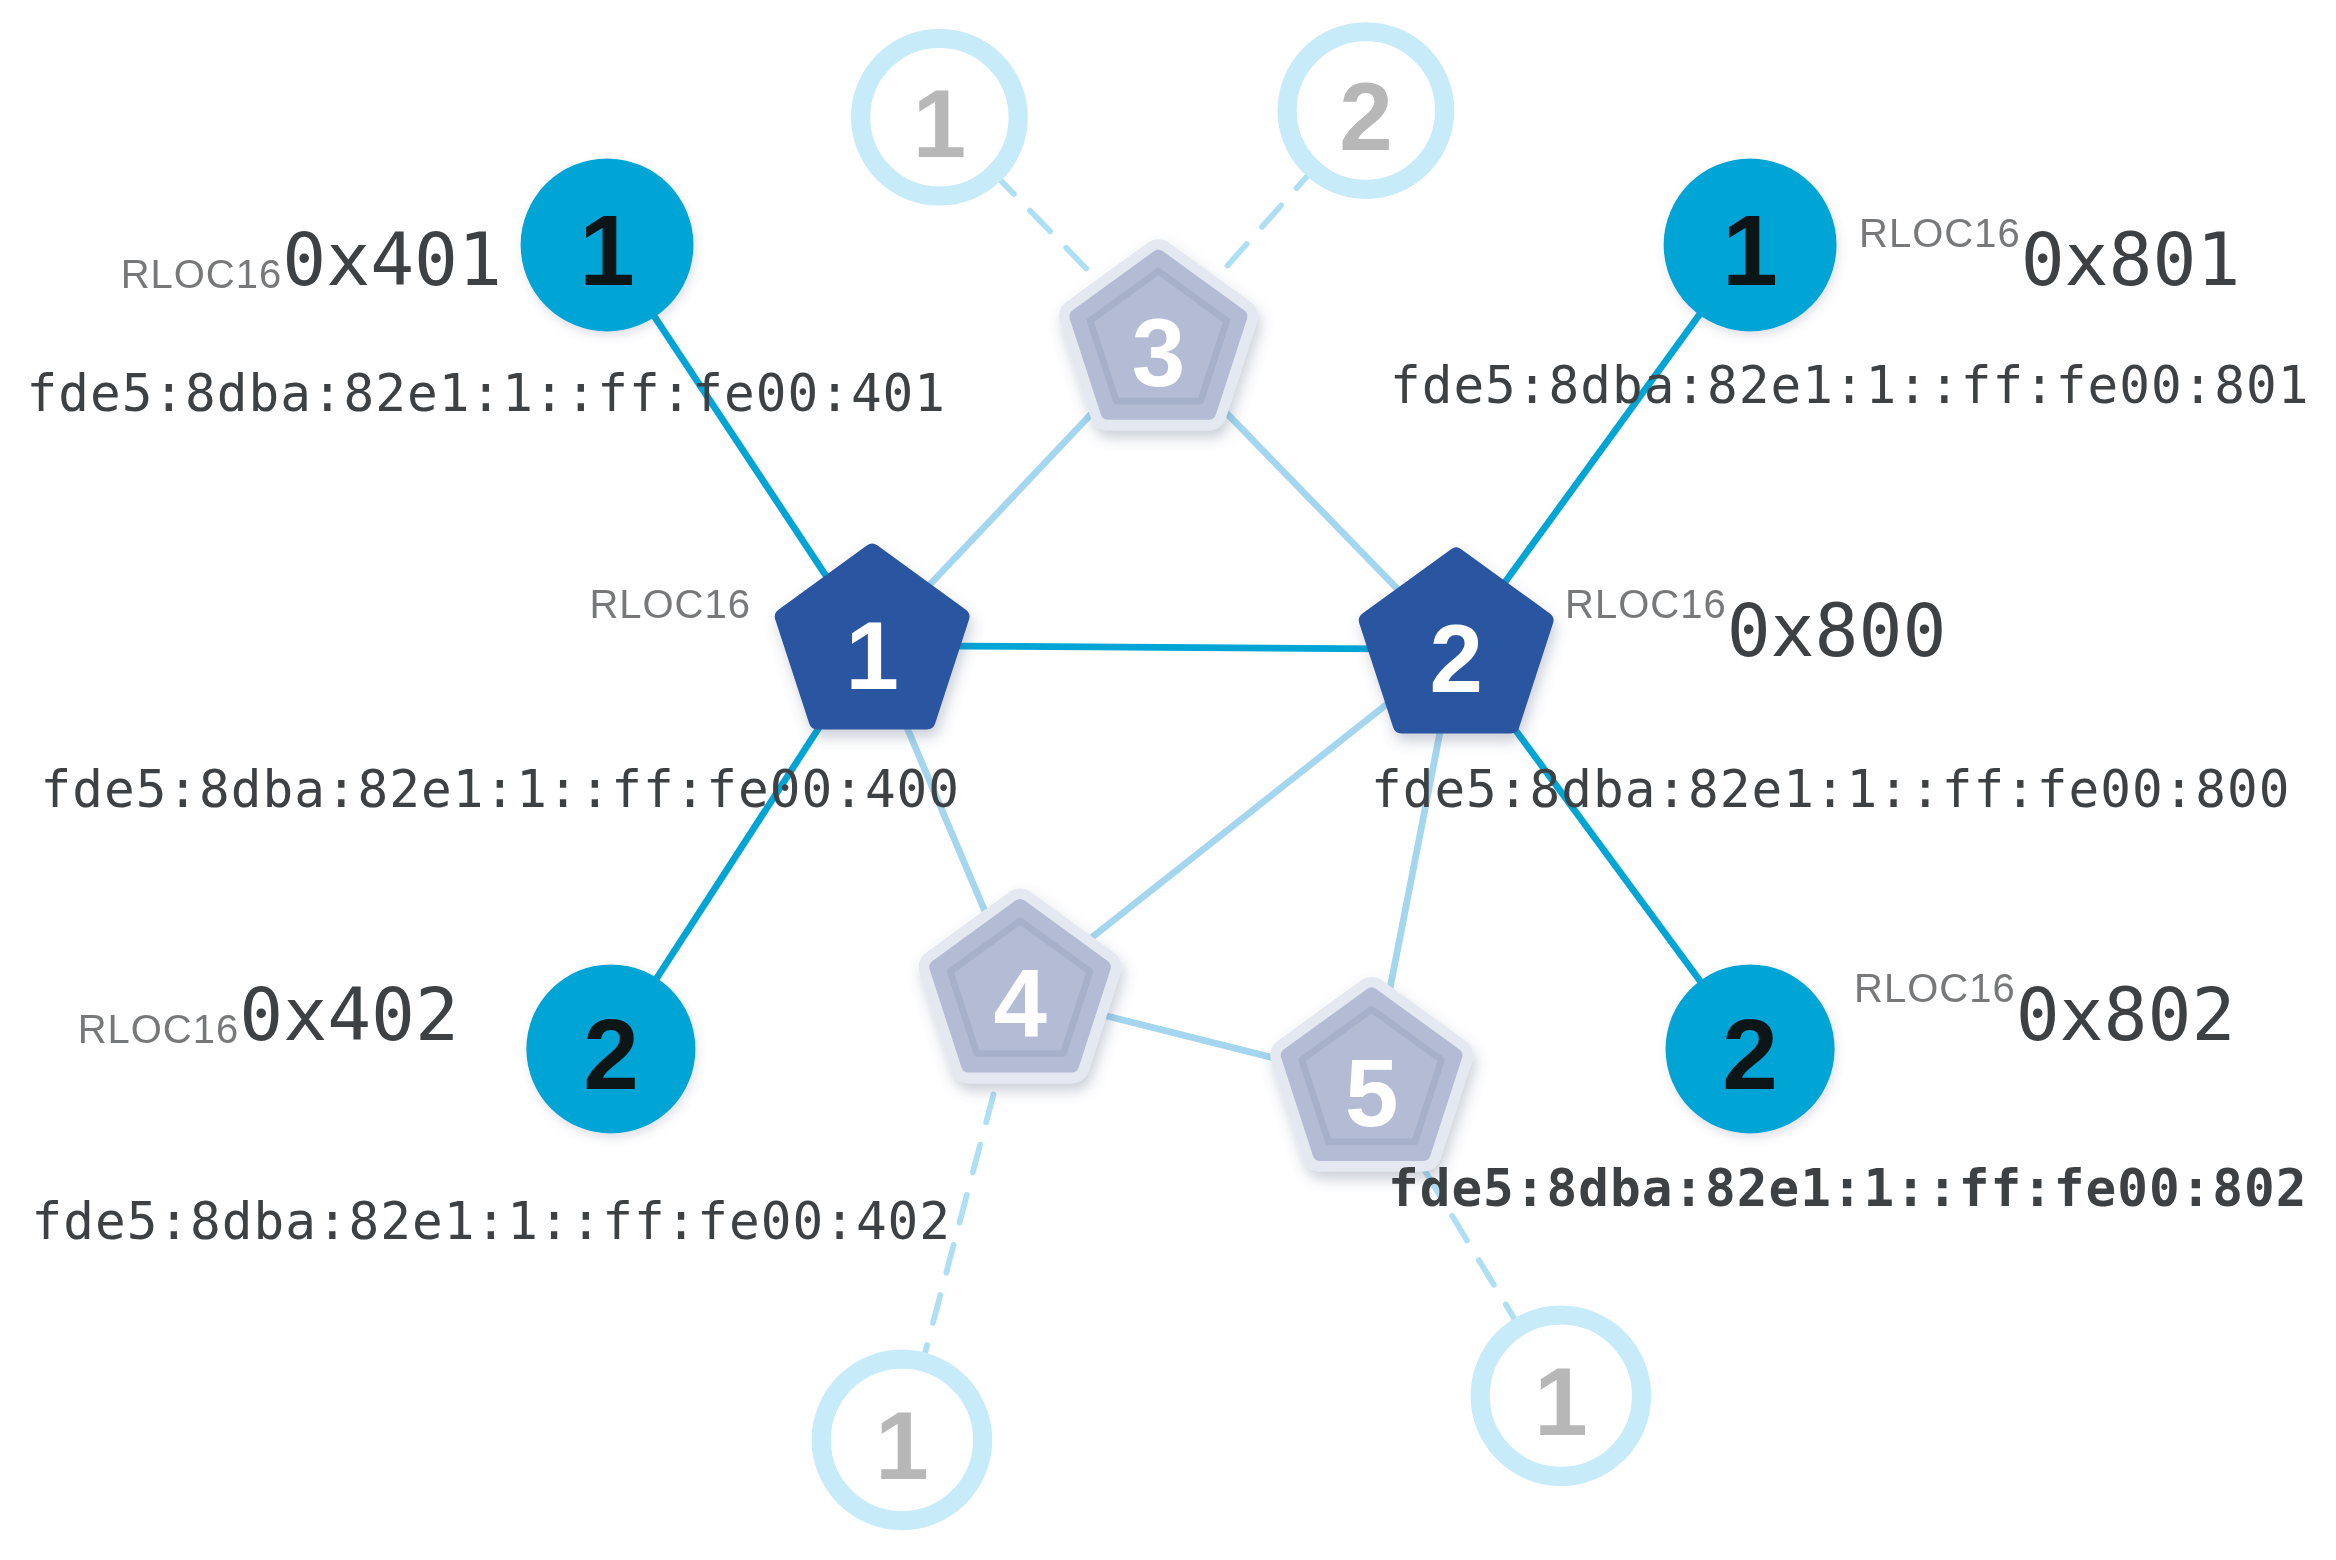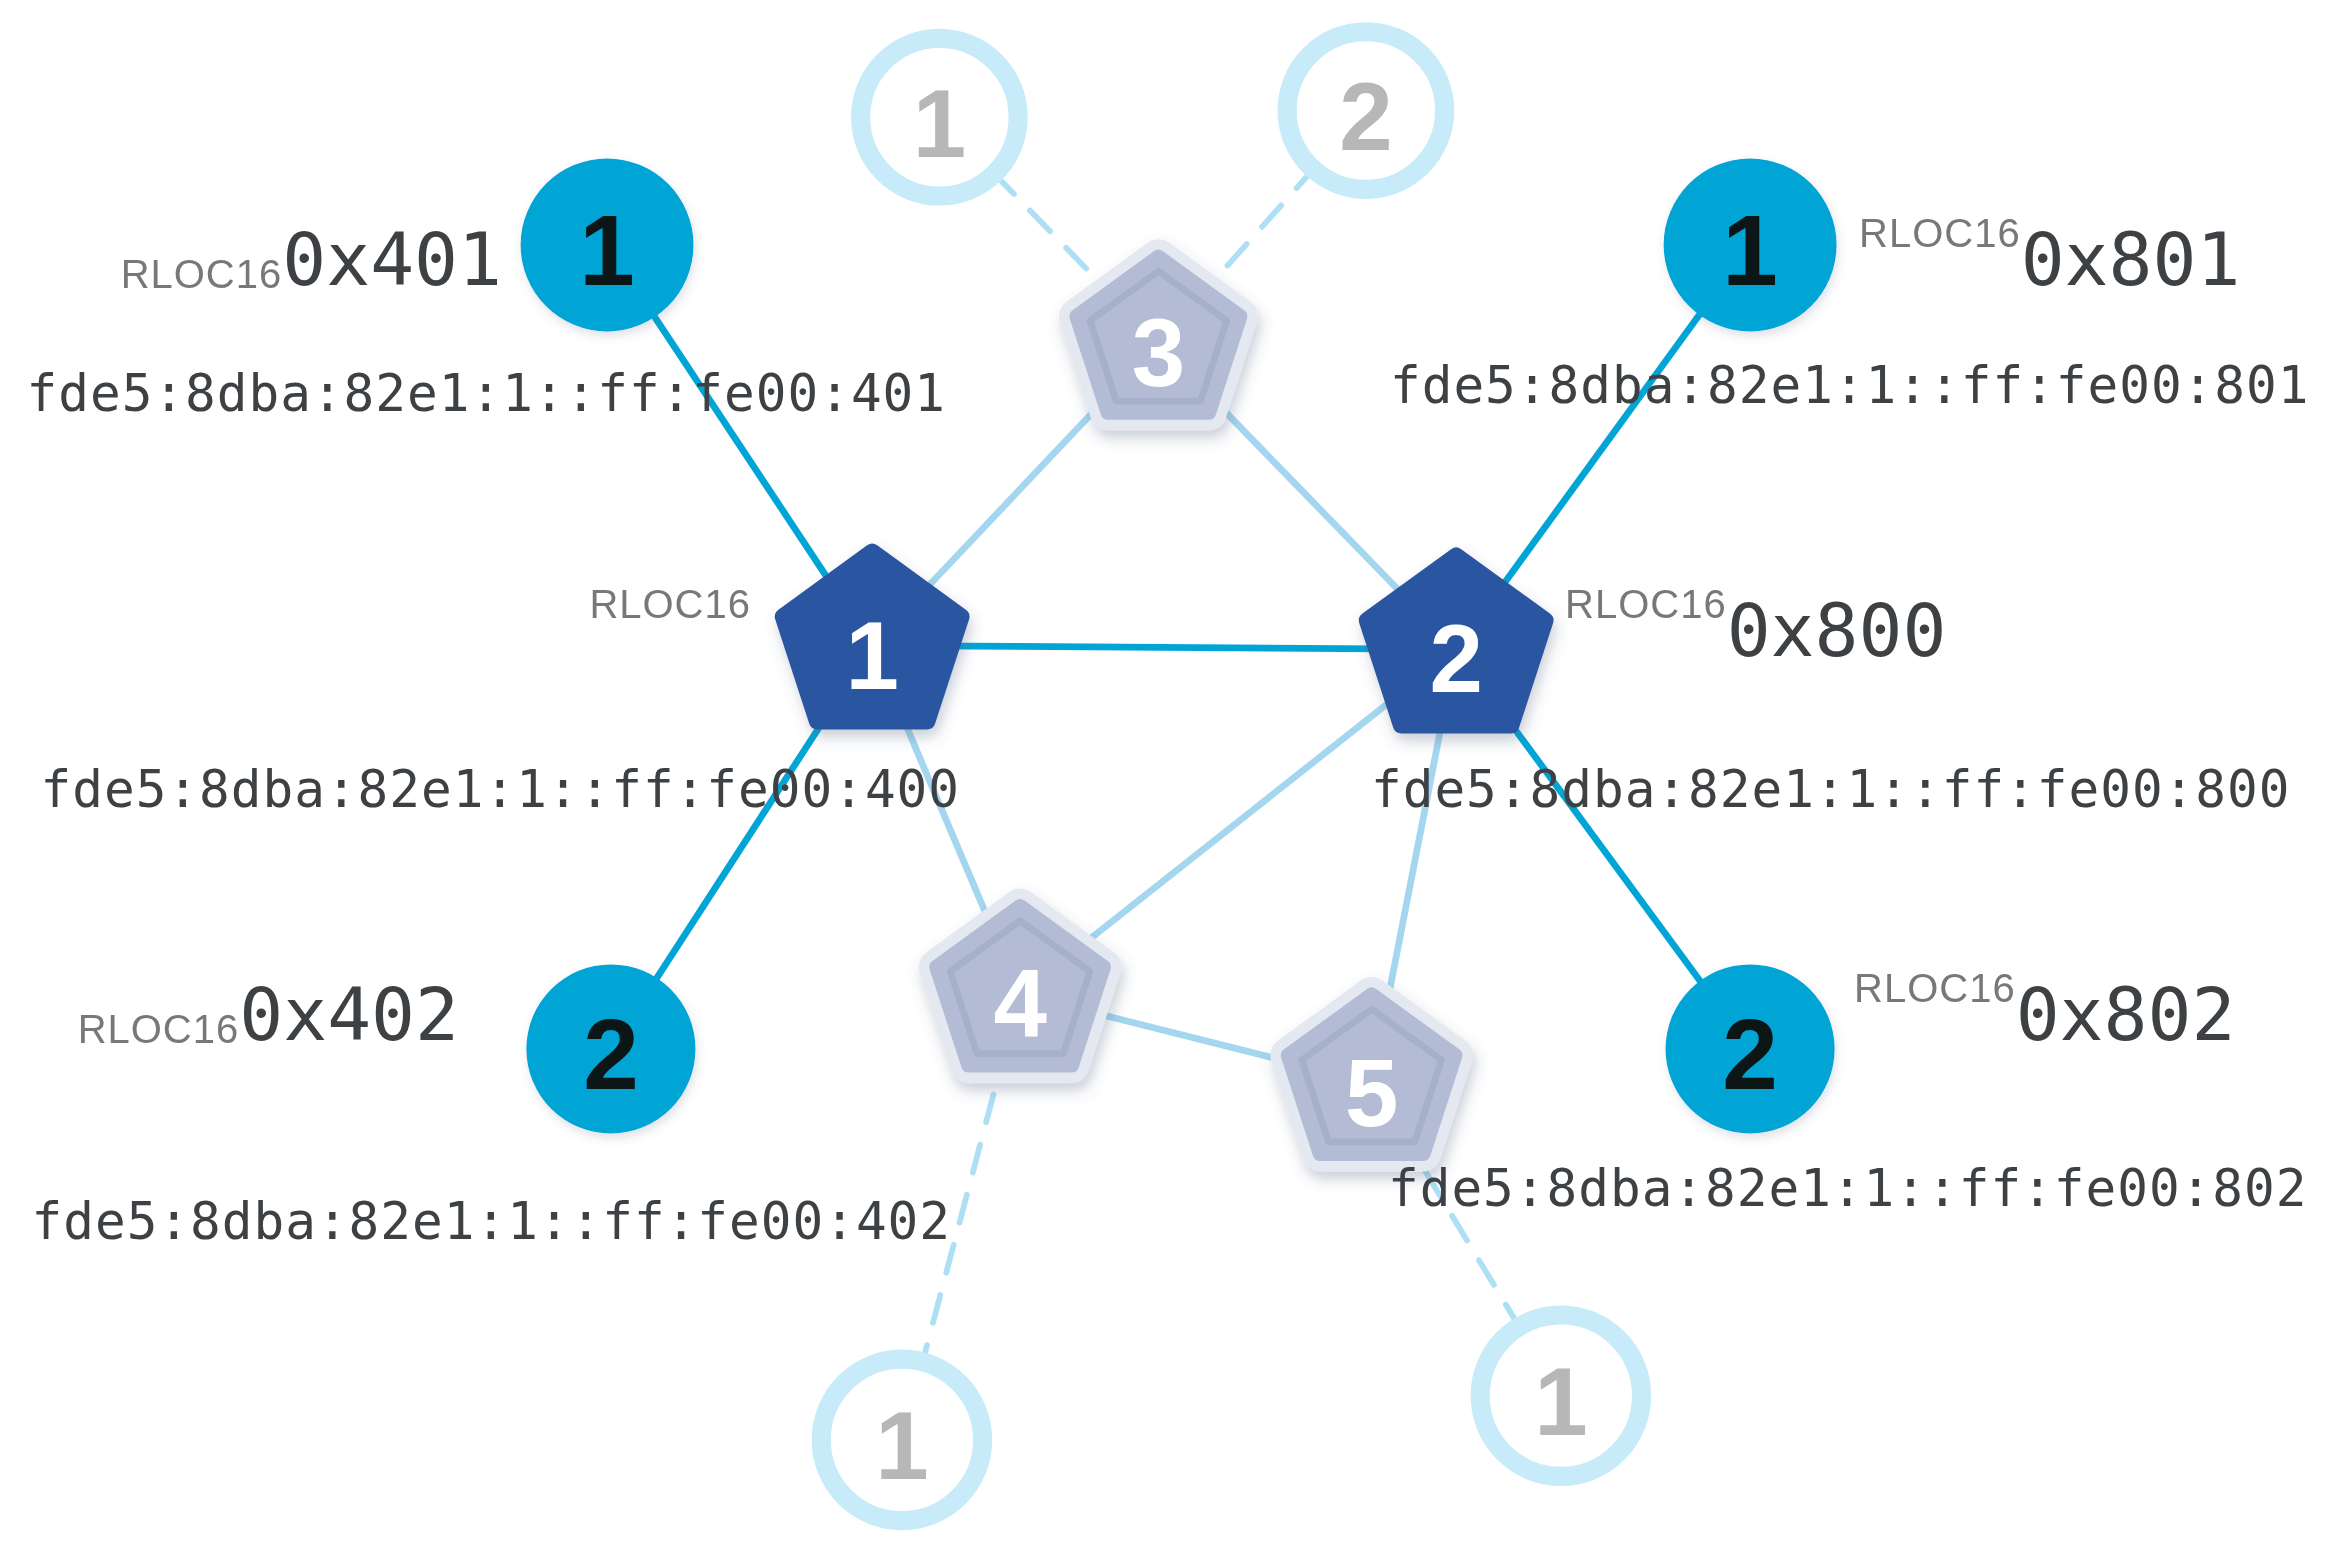--- a/index.html
+++ b/index.html
@@ -178,16 +178,16 @@
   <div class="label-group align-left" style="top: 964px; left: 1854px;">
     <div class="rloc-caption">RLOC16</div>
     <div class="rloc-value">0x802</div>
   </div>
 
   <div class="ipv6" style="top: 364px; right: 1390px;">fde5:8dba:82e1:1::ff:fe00:401</div>
   <div class="ipv6" style="top: 760px; right: 1376px;">fde5:8dba:82e1:1::ff:fe00:400</div>
   <div class="ipv6" style="top: 1192px; right: 1385px;">fde5:8dba:82e1:1::ff:fe00:402</div>
   <div class="ipv6" style="top: 356px; left: 1390px;">fde5:8dba:82e1:1::ff:fe00:801</div>
   <div class="ipv6" style="top: 760px; left: 1371px;">fde5:8dba:82e1:1::ff:fe00:800</div>
-  <div class="ipv6" style="top: 1159px; left: 1388px;">fde5:8dba:82e1:1::ff:fe00:802</div>
+  <div class="ipv6" style="top: 1159px; left: 1388px; font-weight: bold;">fde5:8dba:82e1:1::ff:fe00:802</div>
 
 </div>
 
 
 </body></html>

